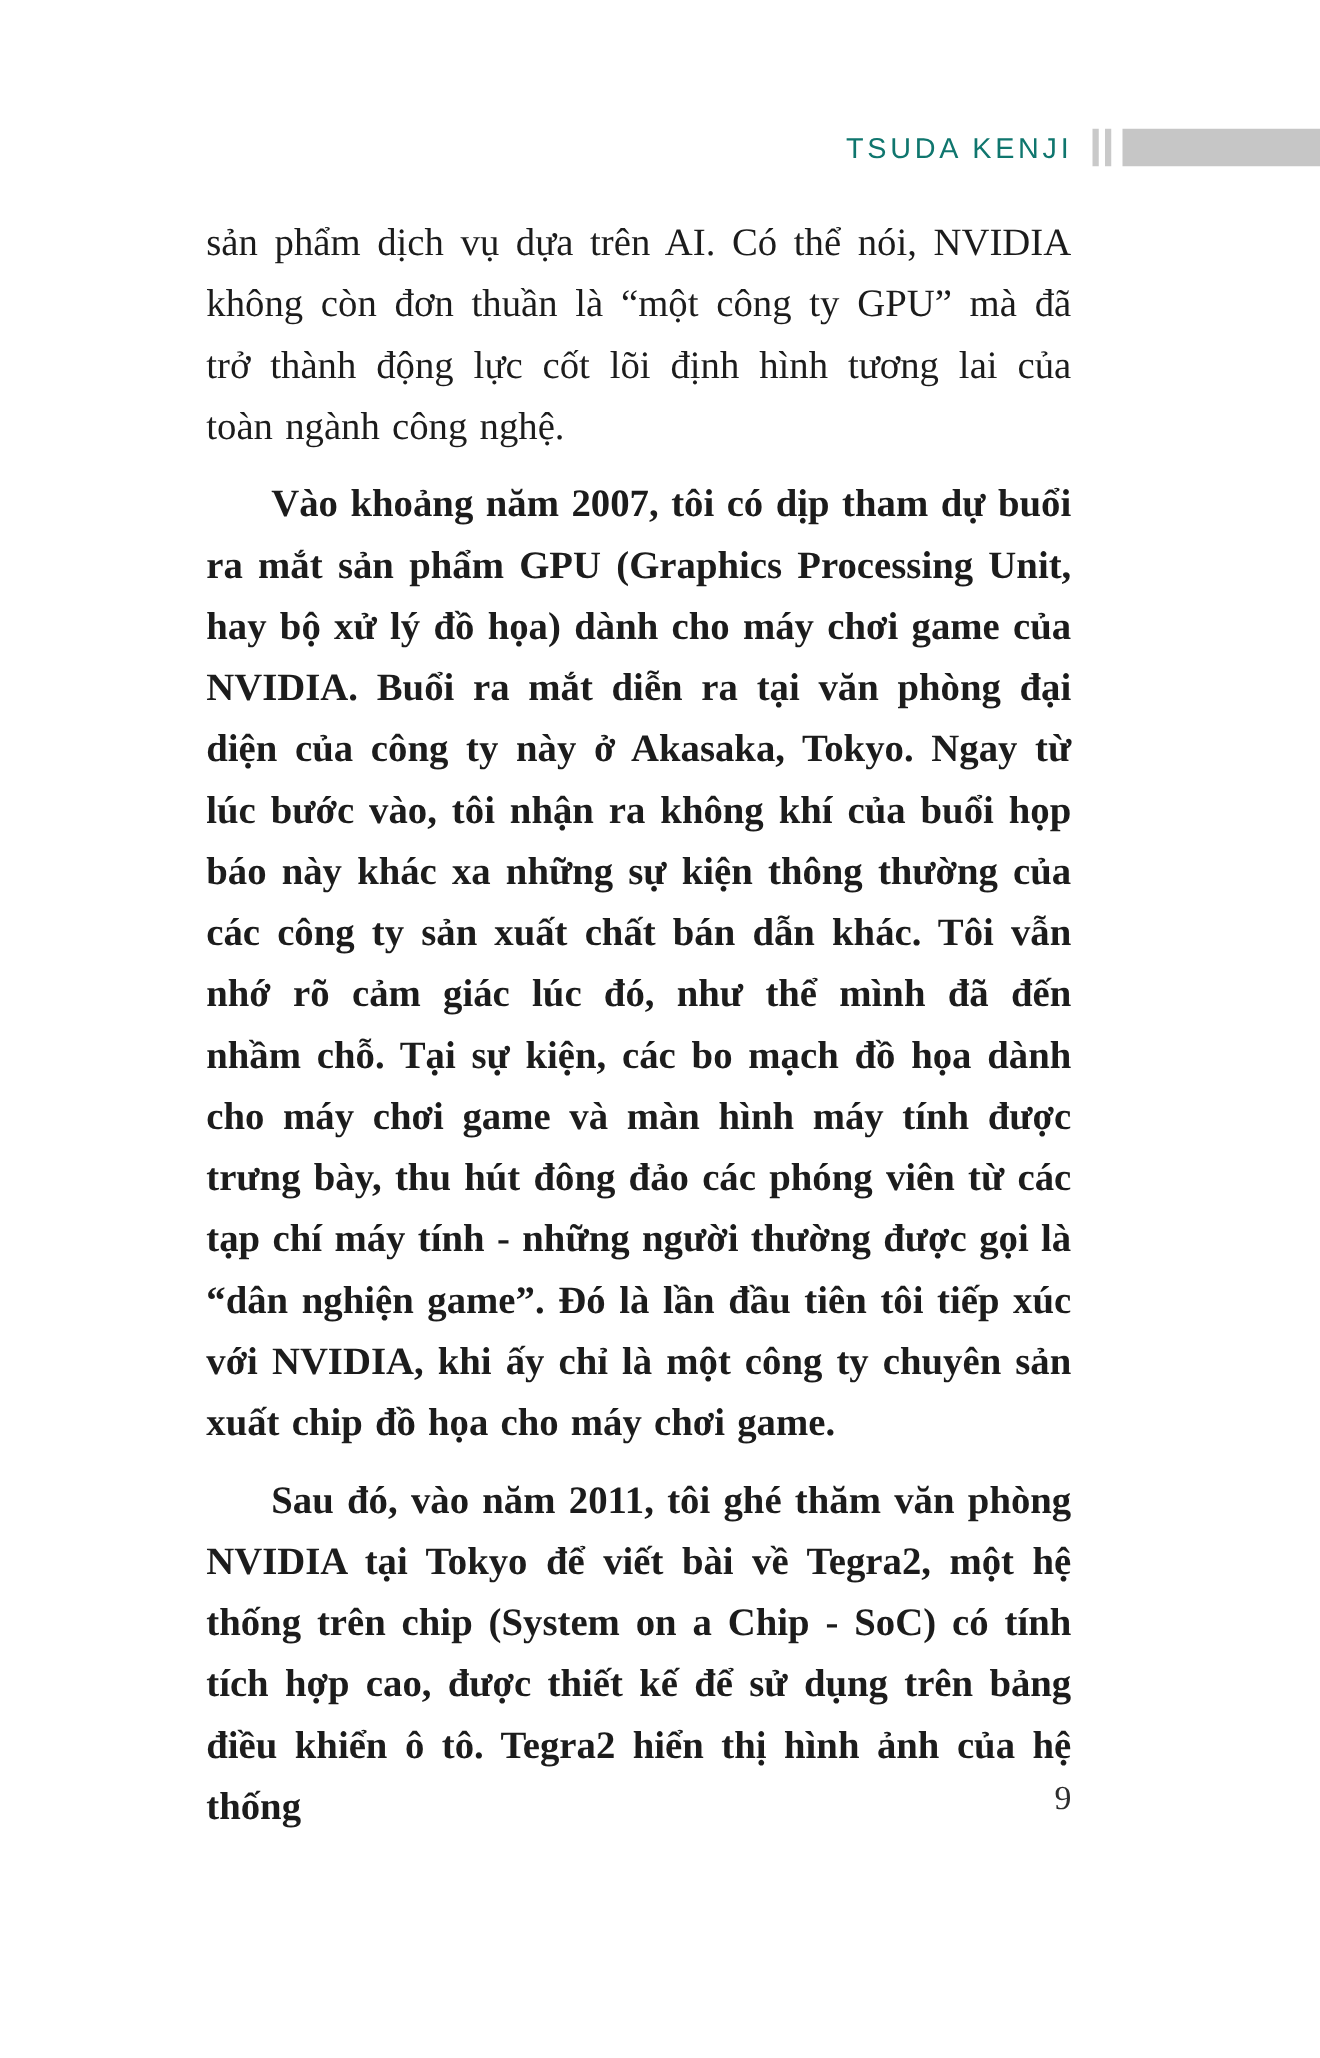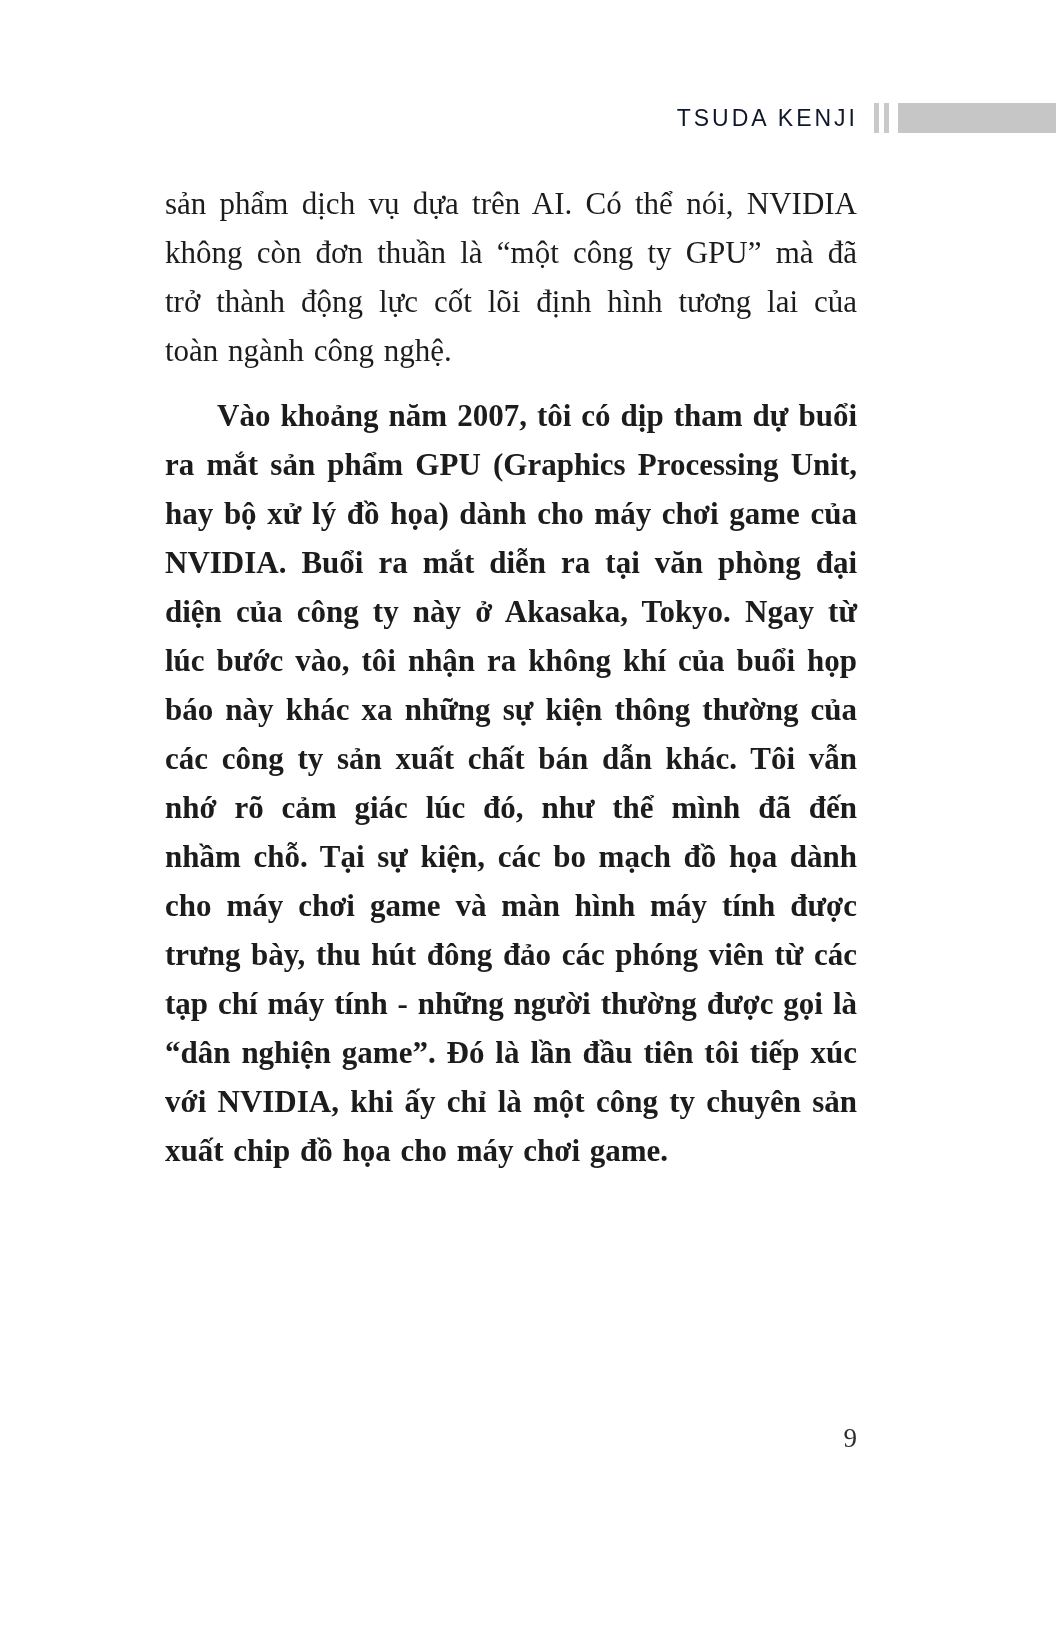--- a/index.html
+++ b/index.html
@@ -21,21 +21,21 @@
     left: 0;
     right: 0;
     display: flex;
     align-items: center;
     justify-content: flex-end;
   }
   .author-name {
     font-family: "Liberation Sans", sans-serif;
     font-size: 23px;
     letter-spacing: 3px;
-    color: #0f172a;
+    color: #0f766e;
     margin-right: 16px;
     white-space: nowrap;
   }
   .header-bars {
     display: flex;
     gap: 5px;
     margin-right: 9px;
   }
   .header-bar {
     width: 5px;
@@ -52,21 +52,21 @@
   .body-text {
     position: absolute;
     top: 163px;
     left: 165px;
     width: 692px;
     font-size: 31px;
     line-height: 49px;
     text-align: justify;
     word-spacing: 2px;
   }
-  .para { margin: 16px 0 13px 0; }
+  .para { margin: 6px 0 13px 0; }
   .para.indent { text-indent: 52px; font-weight: bold; }
 
   
   .page-footer {
     position: absolute;
     top: 1423px;
     left: 165px;
     width: 692px;
     text-align: right;
     font-size: 27px;
@@ -83,19 +83,20 @@
     <span class="header-bars">
       <span class="header-bar"></span>
       <span class="header-bar"></span>
     </span>
     <span class="header-block"></span>
   </header>
 
   <main class="body-text">
     <p class="para">sản phẩm dịch vụ dựa trên AI. Có thể nói, NVIDIA không còn đơn thuần là “một công ty GPU” mà đã trở thành động lực cốt lõi định hình tương lai của toàn ngành công nghệ.</p>
     <p class="para indent">Vào khoảng năm 2007, tôi có dịp tham dự buổi ra mắt sản phẩm GPU (Graphics Processing Unit, hay bộ xử lý đồ họa) dành cho máy chơi game của NVIDIA. Buổi ra mắt diễn ra tại văn phòng đại diện của công ty này ở Akasaka, Tokyo. Ngay từ lúc bước vào, tôi nhận ra không khí của buổi họp báo này khác xa những sự kiện thông thường của các công ty sản xuất chất bán dẫn khác. Tôi vẫn nhớ rõ cảm giác lúc đó, như thể mình đã đến nhầm chỗ. Tại sự kiện, các bo mạch đồ họa dành cho máy chơi game và màn hình máy tính được trưng bày, thu hút đông đảo các phóng viên từ các tạp chí máy tính - những người thường được gọi là “dân nghiện game”. Đó là lần đầu tiên tôi tiếp xúc với NVIDIA, khi ấy chỉ là một công ty chuyên sản xuất chip đồ họa cho máy chơi game.</p>
+    <p class="para indent">Sau đó, vào năm 2011, tôi ghé thăm văn phòng NVIDIA tại Tokyo để viết bài về Tegra2, một hệ thống trên chip (System on a Chip - SoC) có tính tích hợp cao, được thiết kế để sử dụng trên bảng điều khiển ô tô. Tegra2 hiển thị hình ảnh của hệ thống</p>
   </main>
 
   <footer class="page-footer">
     <span>9</span>
   </footer>
 
 </div>
 
 </body></html>

